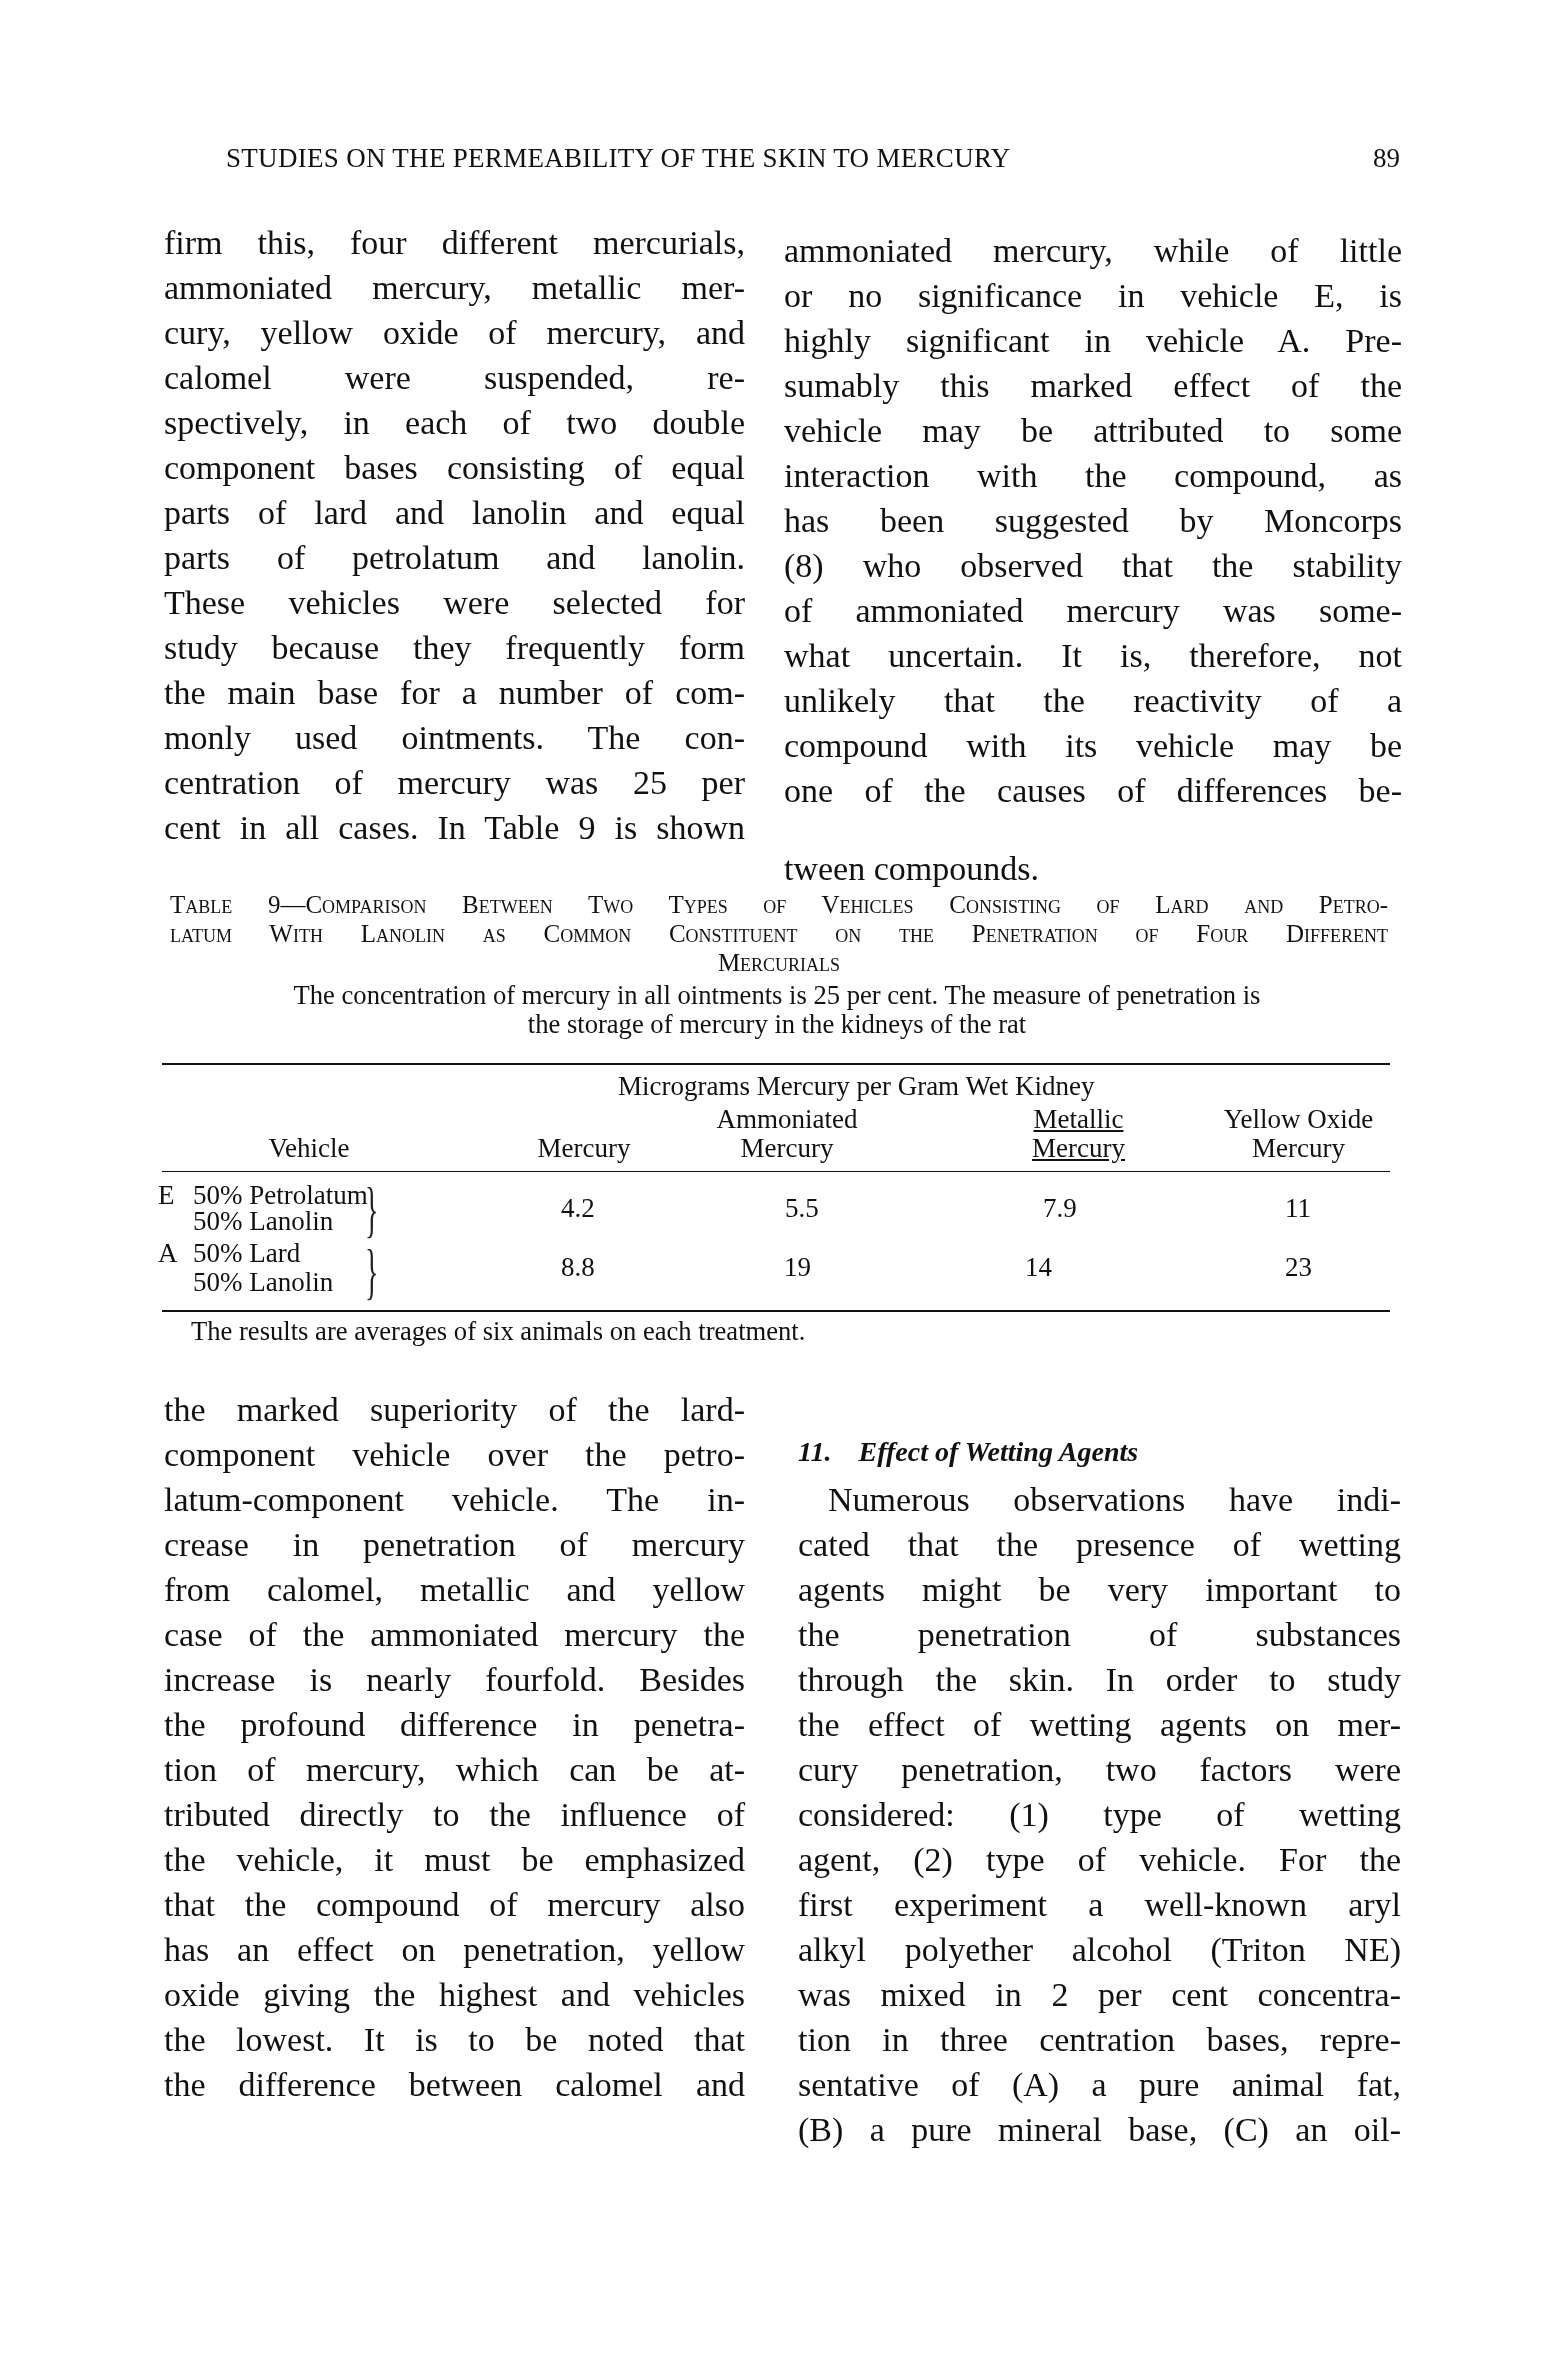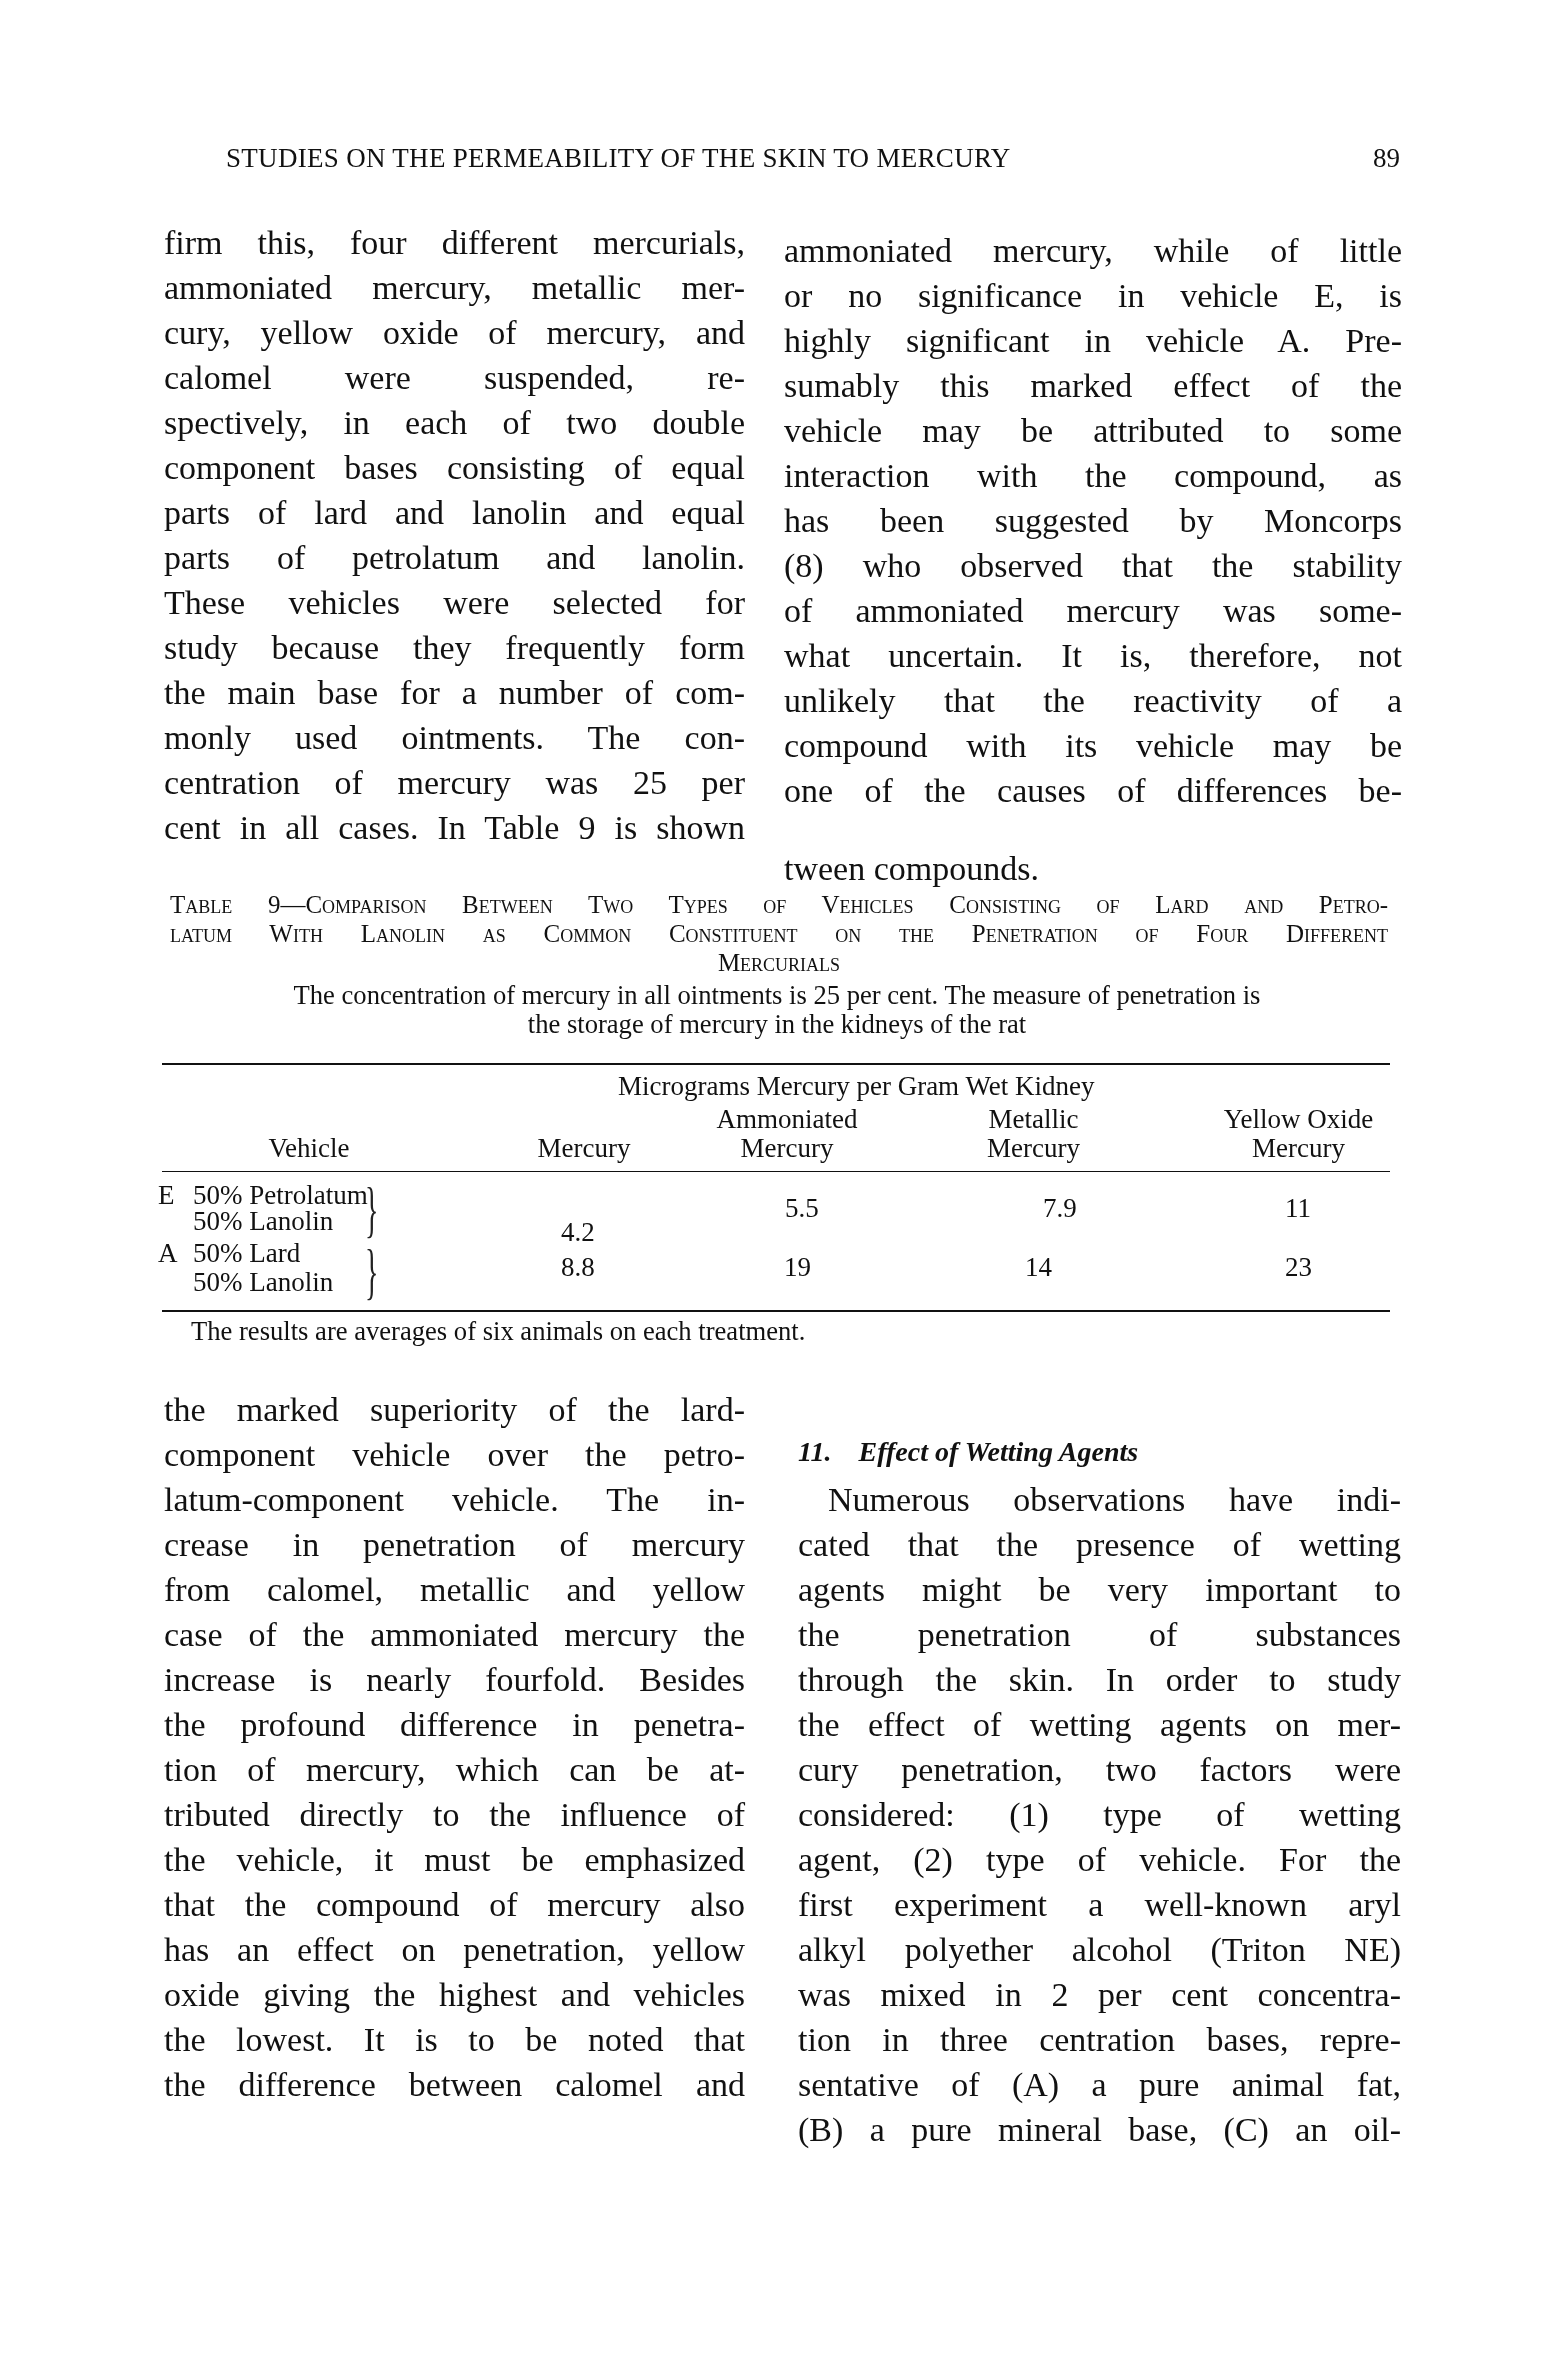--- a/index.html
+++ b/index.html
@@ -91,36 +91,36 @@
 </div>
 
 <div class="rule top"></div>
 <div class="th th-group">Micrograms Mercury per Gram Wet Kidney</div>
 <div class="th" style="left:246px; top:1134px; width:126px;">Vehicle</div>
 <div class="th" style="left:521px; top:1134px; width:126px;">Mercury</div>
 <div class="th" style="left:700px; top:1105px; width:174px;">
   <div>Ammoniated</div>
   <div>Mercury</div>
 </div>
-<div class="th" style="left:966px; top:1105px; width:135px;">
+<div class="th" style="left:1011px; top:1105px; width:135px;text-decoration:underline;">
   <div>Metallic</div>
   <div>Mercury</div>
 </div>
 <div class="th" style="left:1202px; top:1105px; width:193px;">
   <div>Yellow Oxide</div>
   <div>Mercury</div>
 </div>
 <div class="rule mid"></div>
 
 <div>
   <span class="td" style="left:158px; top:1181px;">E</span>
   <span class="td" style="left:193px; top:1181px;">50% Petrolatum</span>
   <span class="td" style="left:193px; top:1207px;">50% Lanolin</span>
   <span class="brace" style="left:365px; top:1178px;">}</span>
-  <span class="td" style="left:561px; top:1194px;margin-top:24px;">4.2</span>
+  <span class="td" style="left:561px; top:1194px;">4.2</span>
   <span class="td" style="left:785px; top:1194px;">5.5</span>
   <span class="td" style="left:1043px; top:1194px;">7.9</span>
   <span class="td" style="left:1285px; top:1194px;">11</span>
 </div>
 
 <div>
   <span class="td" style="left:158px; top:1239px;">A</span>
   <span class="td" style="left:193px; top:1239px;">50% Lard</span>
   <span class="td" style="left:193px; top:1268px;">50% Lanolin</span>
   <span class="brace" style="left:365px; top:1240px;">}</span>

